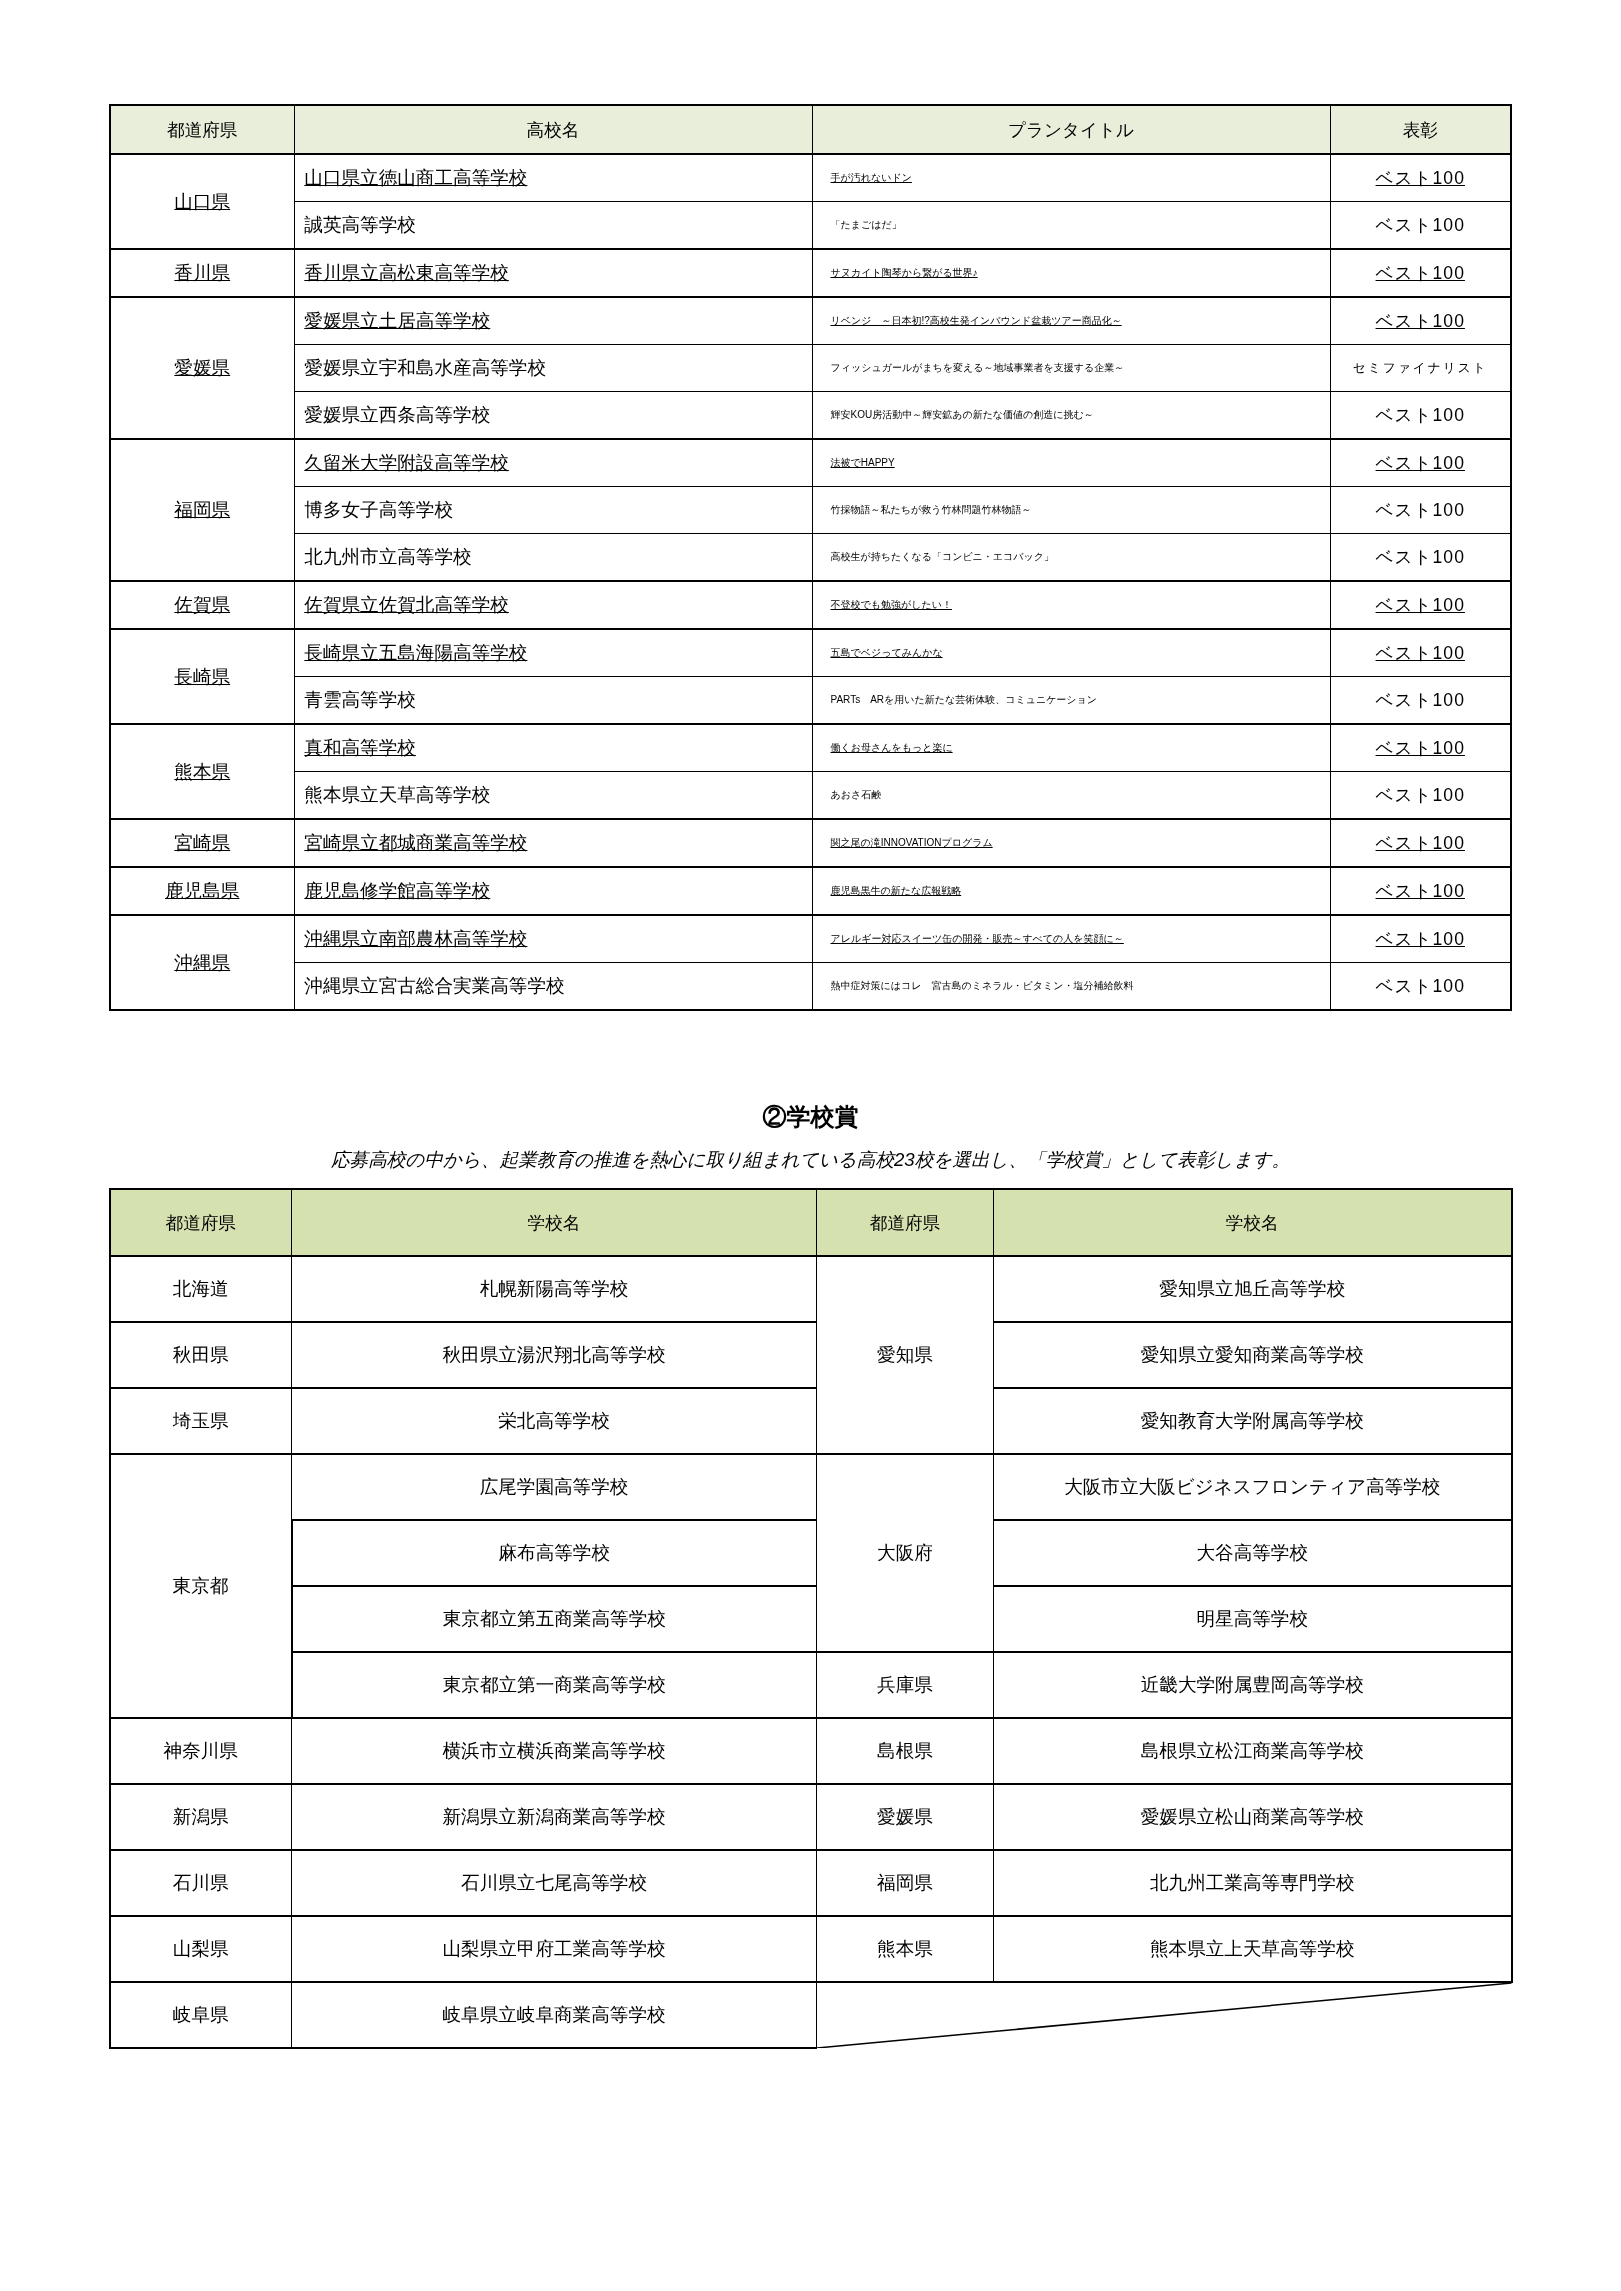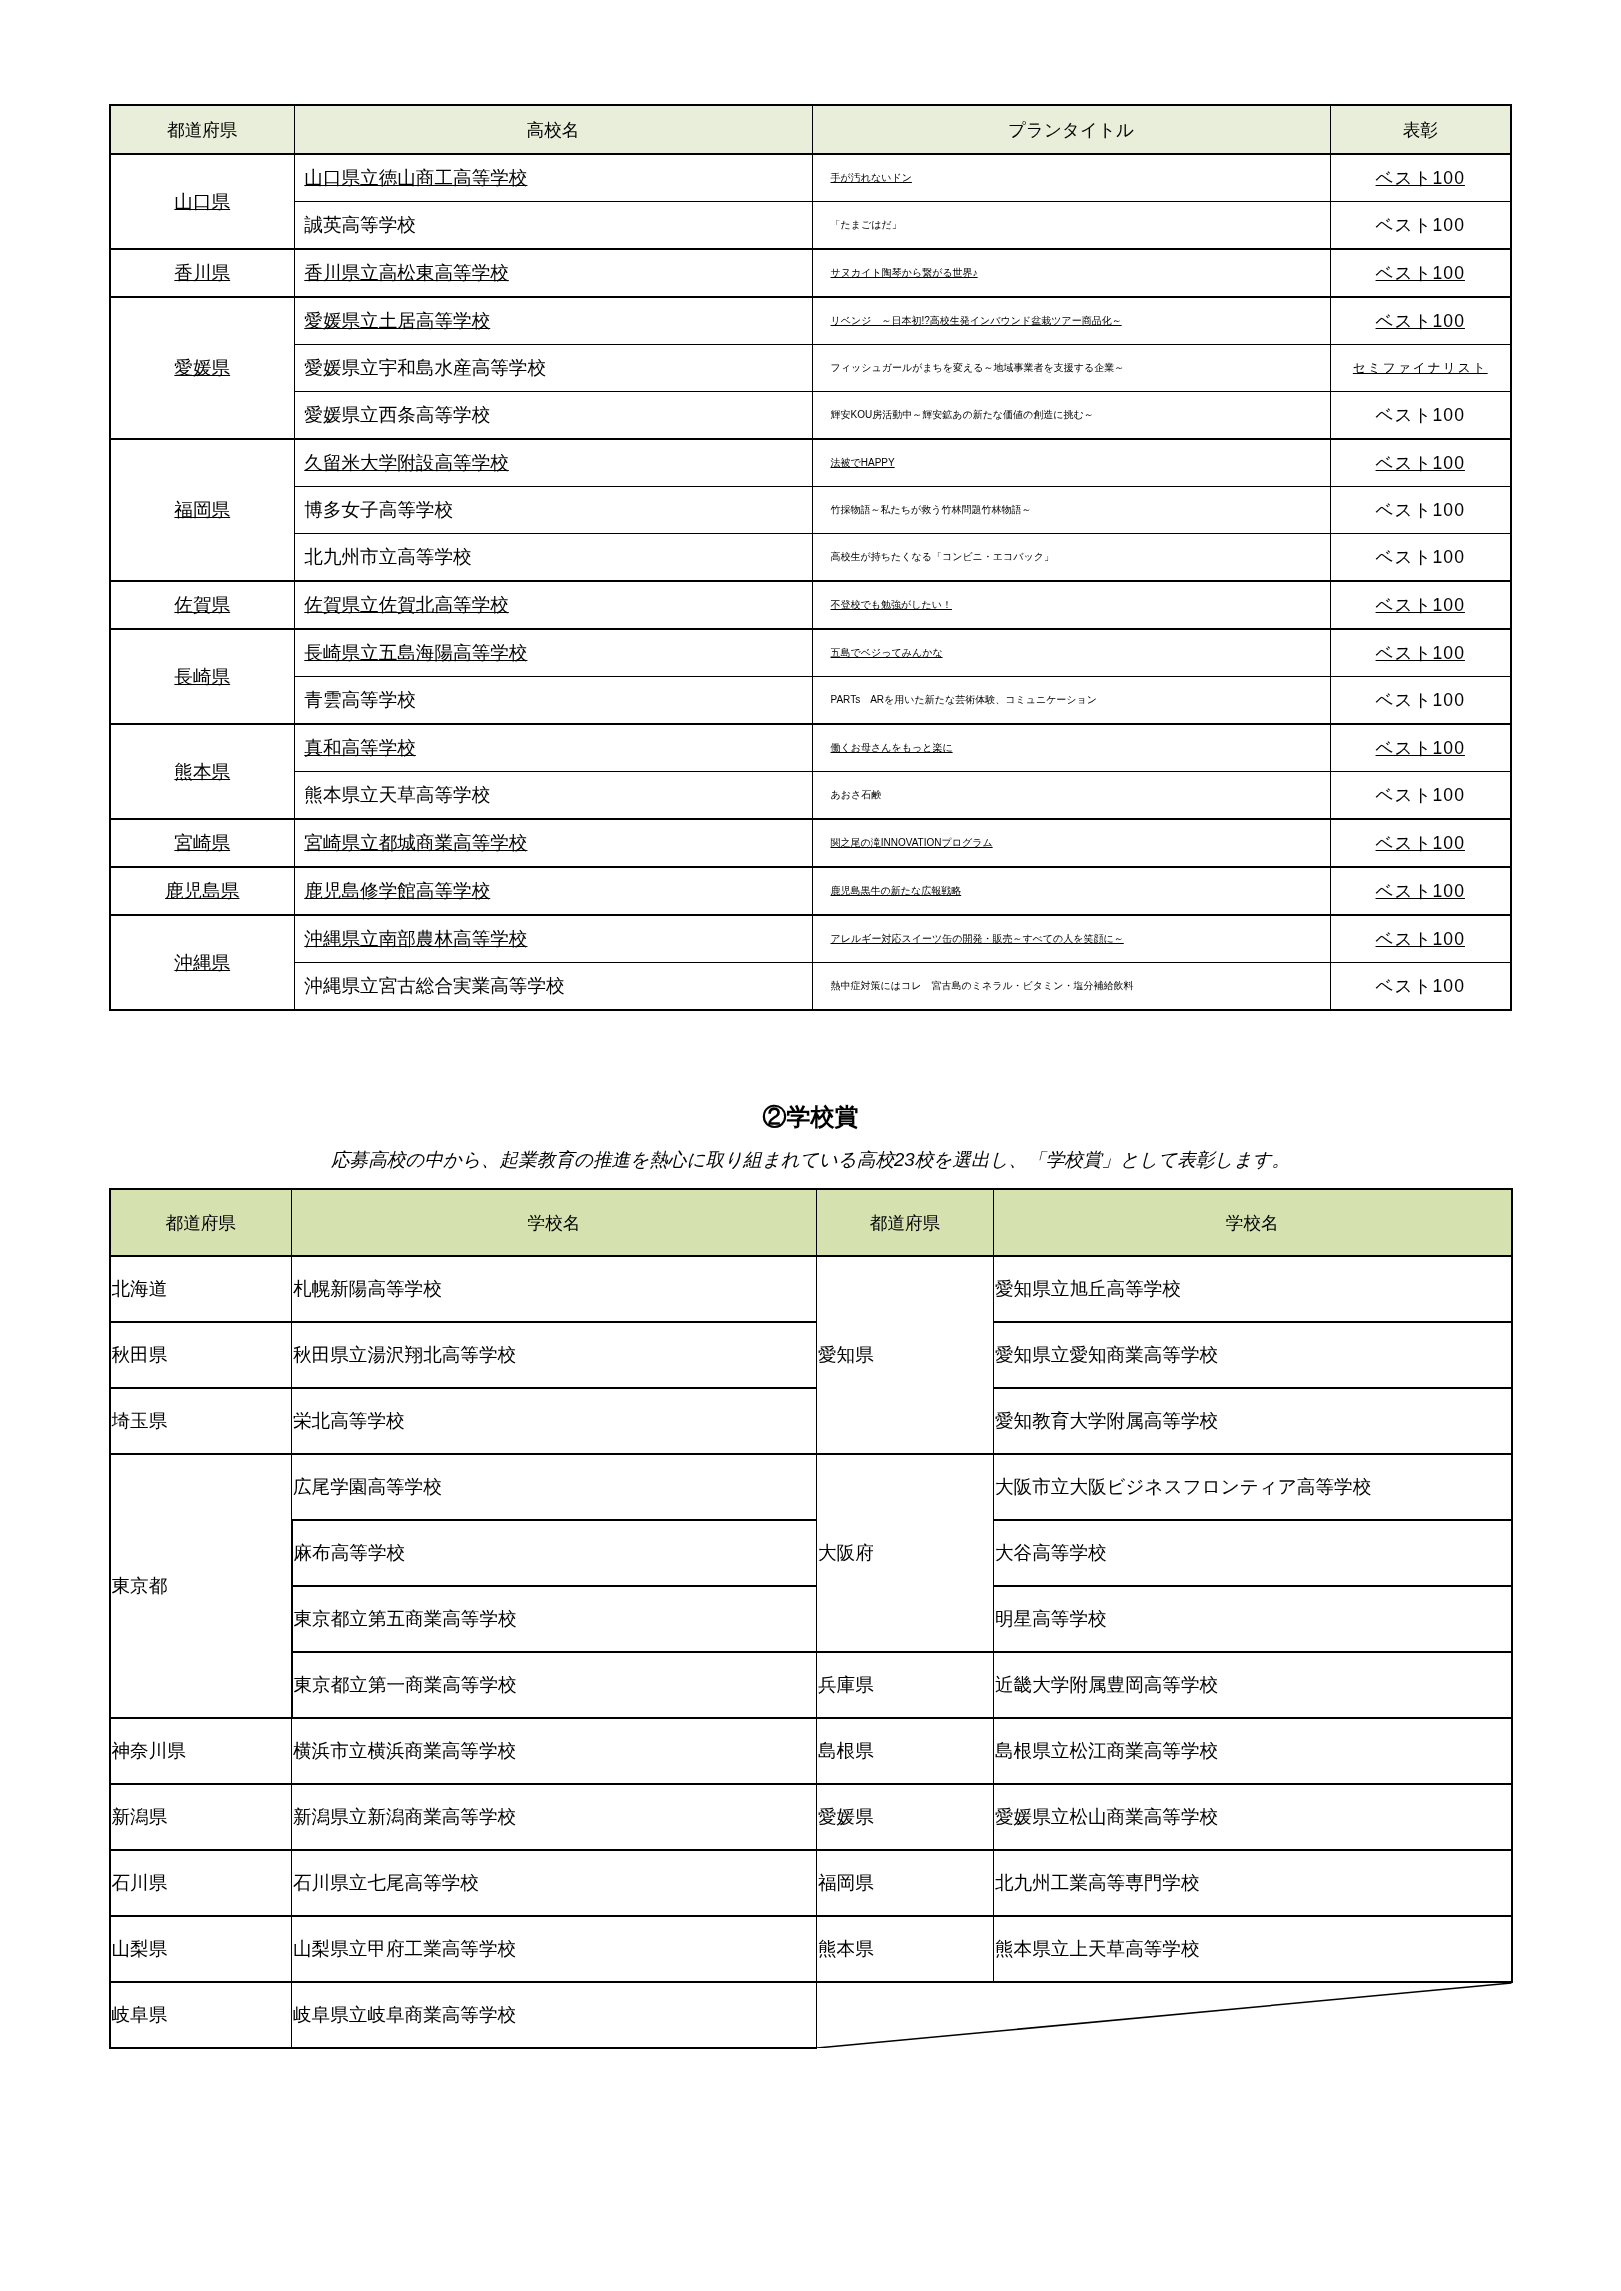--- a/index.html
+++ b/index.html
@@ -38,21 +38,21 @@
     height:44px;
     vertical-align:middle;
     overflow:hidden;
     white-space:nowrap;
   }
   .t1 tr.gs td{border-top-width:2.5px;text-decoration:underline;}
   .t1 td.pref{text-align:center;font-size:18.6px;}
   .t1 td.school{text-align:left;padding-left:9.8px;font-size:18.6px;}
   .t1 td.plan{text-align:left;padding-left:18px;font-size:10px;}
   .t1 td.award{text-align:center;font-size:17.6px;letter-spacing:1px;}
-  .t1 td.award.small{font-size:12.7px;letter-spacing:2px;text-decoration:underline;}
+  .t1 td.award.small{font-size:12.7px;letter-spacing:2px;}
 
   
   .sec2-heading{
     margin-top:90px;
     text-align:center;
     font-size:24px;
     font-weight:700;
   }
   .sec2-desc{
     margin-top:13.7px;
@@ -77,20 +77,21 @@
     border-bottom:2.5px solid #000;
     height:63px;
     font-size:17.6px;
     font-weight:400;
     text-align:center;
   }
   .t2 td{
     border:1.5px solid #000;
     border-top-width:2px;
     height:62px;
+    text-align:center;
     vertical-align:middle;
     font-size:18.6px;
     overflow:hidden;
     white-space:nowrap;
     margin-top:12px;
   }
   .t2 .edge-l{border-left-width:2.5px;}
   .t2 .edge-r{border-right-width:2.5px;}
   .t2 .edge-b{border-bottom-width:2.5px;}
   .t2 td.diag{

